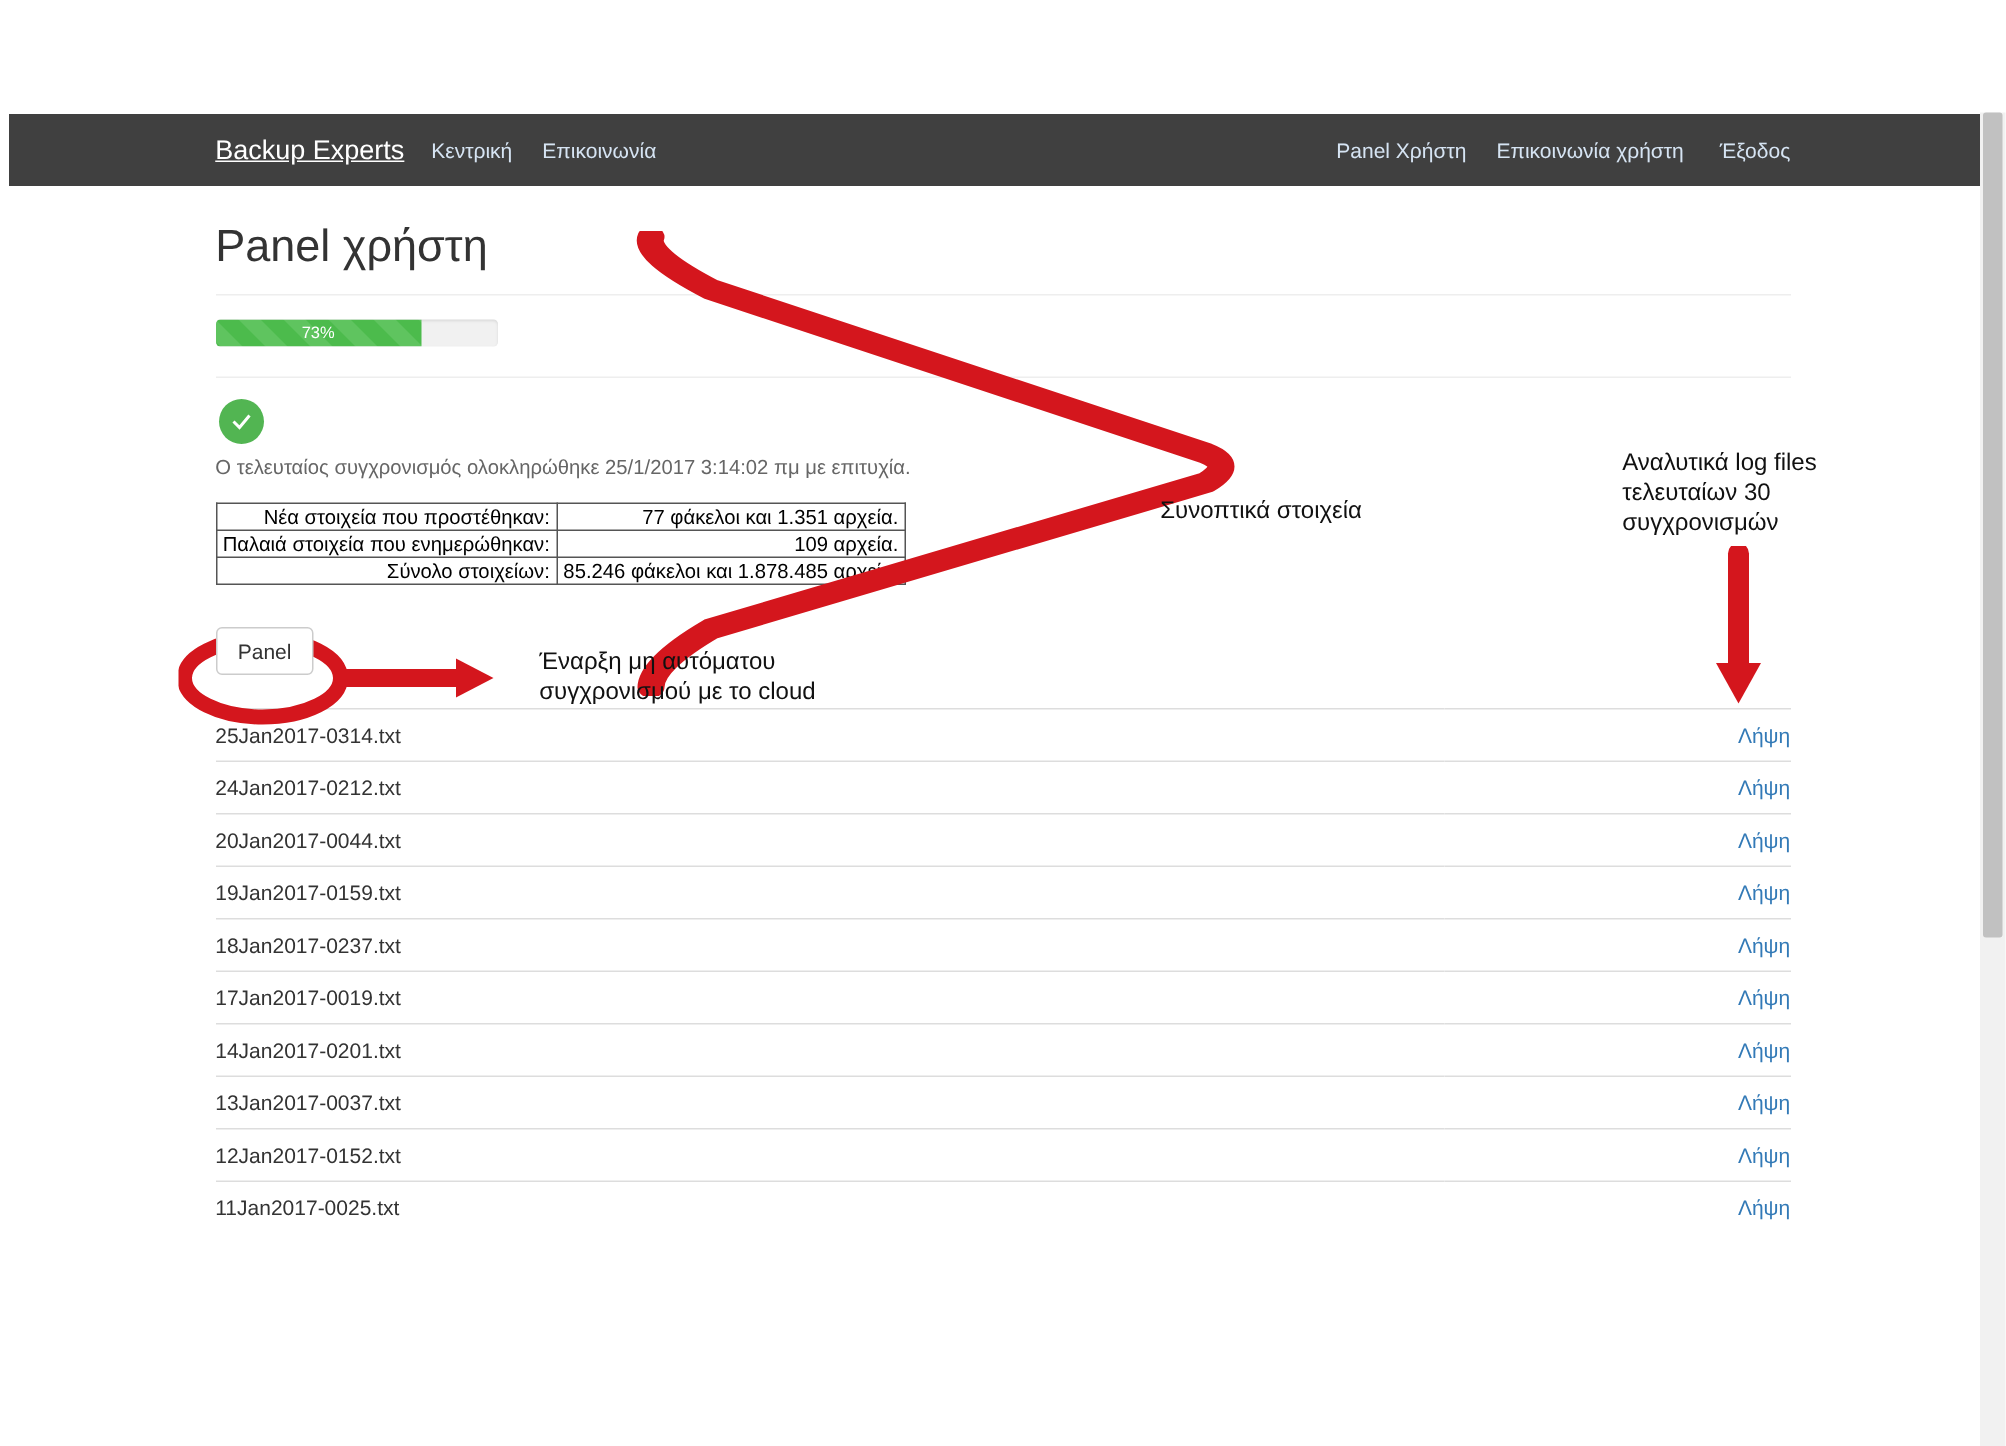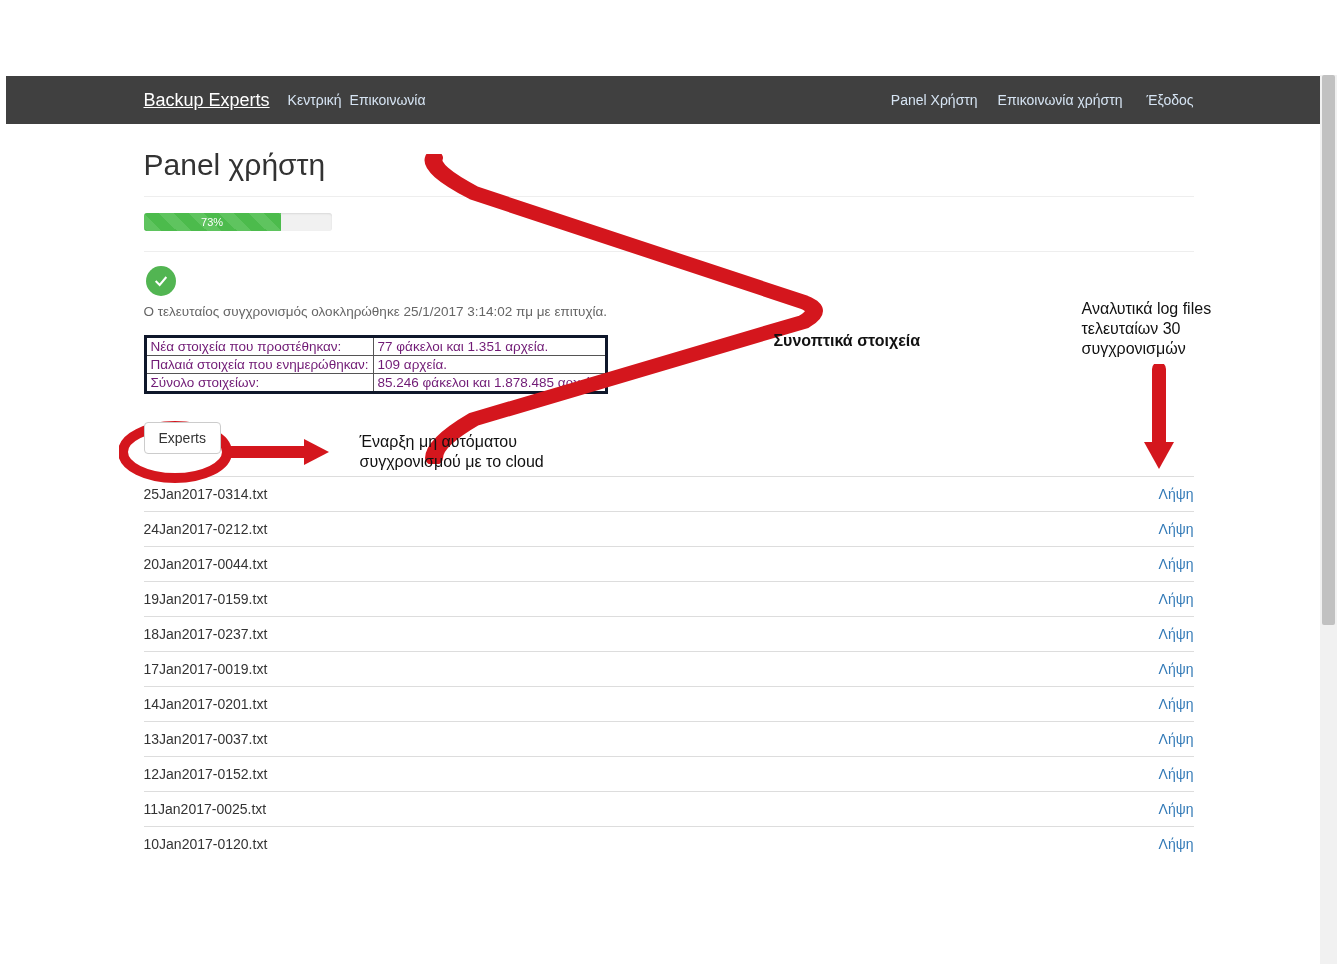--- a/index.html
+++ b/index.html
@@ -20,21 +20,21 @@
     margin: 70px 6px 0 6px;
     color: #fff;
   }
   .navbar .container {
     width: 1050px;
     margin: 0 auto;
     display: flex;
     align-items: center;
   }
   .brand { color: #fff; font-size: 18px; margin-right: 18px; }
-  .nav-left { display: flex; gap: 8px; }
+  .nav-left { display: flex; gap: 20px; }
   .nav-left a, .nav-right a { color: #d6e4f3; font-size: 14px; text-decoration: none; }
   .nav-right { margin-left: auto; display: flex; gap: 20px; align-items: center;}
   .nav-user-email { color: #3c6ca7; font-size: 13px; margin-left: 4px;}
   .page {
     width: 1050px;
     margin: 0 auto;
     padding: 14px 0 0 0;
     position: relative;
   }
   h1 { font-size: 30px; font-weight: 400; color: #333; margin: 10px 0 14px 0; }
@@ -62,23 +62,24 @@
     width: 30px; height: 30px;
     background: #52b552;
     border-radius: 50%;
     display: flex; align-items: center; justify-content: center;
     margin: 6px 0 8px 2px;
   }
   .status-icon svg { width: 16px; height: 16px; stroke: #fff; stroke-width: 3; fill: none; }
   .status-text { color: #666; font-size: 13.5px; margin-bottom: 16px; }
   .summary-table {
     border-collapse: collapse;
-    border: 3px solid #0f172a;
+    border: 1px solid #0f172a;
     font-size: 13.5px;
-    color: #701a75;
+    color: #000000;
+    text-align: right;
   }
   .summary-table td {
     border: 1px solid #555;
     padding: 1px 4px;
   }
   .resync-wrap { margin: 28px 0 0 0; position: relative; }
   .resync-btn {
     background: #fff;
     border: 1px solid #ccc;
     border-radius: 4px;
@@ -151,21 +152,21 @@
             <td>109 αρχεία.</td>
           </tr>
           <tr>
             <td>Σύνολο στοιχείων:</td>
             <td>85.246 φάκελοι και 1.878.485 αρχεία.</td>
           </tr>
         </tbody>
     </table>
 
     <div class="resync-wrap">
-      <button class="resync-btn">Experts</button>
+      <button class="resync-btn">Panel</button>
     </div>
 
     <table class="log-table">
       <tbody id="log-body">
           <tr>
             <td>25Jan2017-0314.txt</td>
             <td class="dl"><a href="#">Λήψη</a></td>
           </tr>
           <tr>
             <td>24Jan2017-0212.txt</td>
@@ -194,33 +195,29 @@
           <tr>
             <td>13Jan2017-0037.txt</td>
             <td class="dl"><a href="#">Λήψη</a></td>
           </tr>
           <tr>
             <td>12Jan2017-0152.txt</td>
             <td class="dl"><a href="#">Λήψη</a></td>
           </tr>
           <tr>
             <td>11Jan2017-0025.txt</td>
-            <td class="dl"><a href="#">Λήψη</a></td>
-          </tr>
-          <tr>
-            <td>10Jan2017-0120.txt</td>
             <td class="dl"><a href="#">Λήψη</a></td>
           </tr>
         </tbody>
     </table>
 
     <svg style="position:absolute; left:270px; top:30px; z-index:5" width="420" height="310">
       <path d="M 20 5 Q 15 20 60 50 L 390 190 Q 410 200 390 215 L 60 340 Q 20 370 20 390" stroke="#d4161d" stroke-width="18" fill="none" stroke-linecap="round" transform="scale(1,0.78)"></path>
     </svg>
-    <div class="anno-text" style="left:630px; top:207px;font-weight:bold;">Συνοπτικά στοιχεία</div>
+    <div class="anno-text" style="left:630px; top:207px;">Συνοπτικά στοιχεία</div>
 
     <svg style="position:absolute; left:-25px; top:295px; z-index:5" width="230" height="70">
       <ellipse cx="56" cy="33" rx="52" ry="26" stroke="#d4161d" stroke-width="10" fill="none"></ellipse>
       <line x1="110" y1="33" x2="185" y2="33" stroke="#d4161d" stroke-width="12" stroke-linecap="round"></line>
       <polygon points="185,20 210,33 185,46" fill="#d4161d"></polygon>
     </svg>
     <div class="anno-text" style="left:216px; top:308px; width:210px;">Έναρξη μη αυτόματου συγχρονισμού με το cloud</div>
 
     <svg style="position:absolute; left:990px; top:240px; z-index:5" width="50" height="110">
       <line x1="25" y1="5" x2="25" y2="80" stroke="#d4161d" stroke-width="14" stroke-linecap="round"></line>

